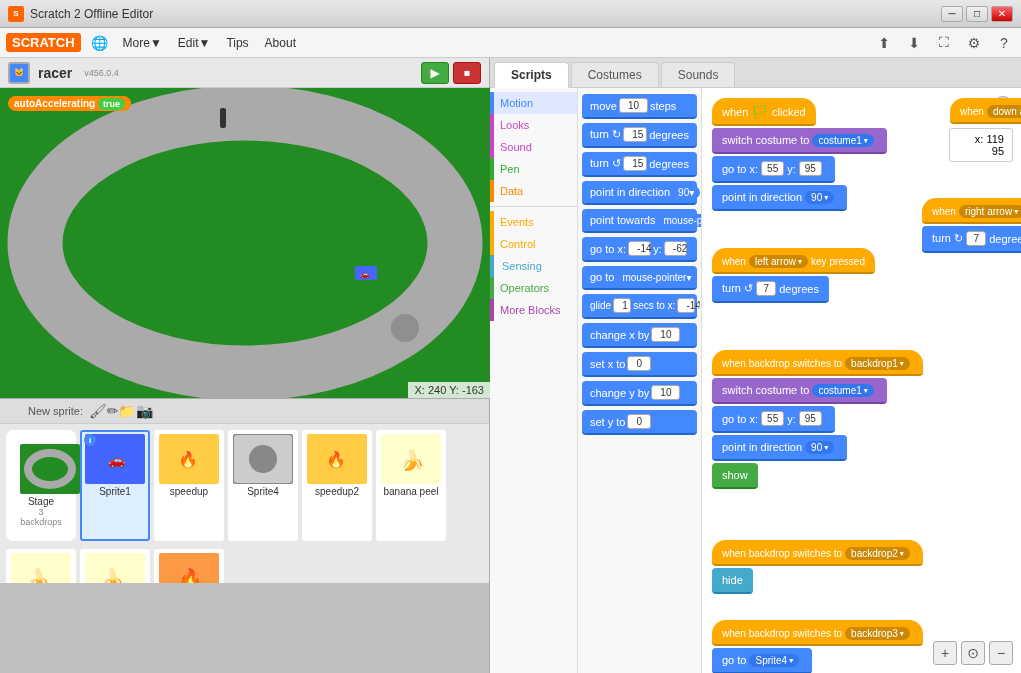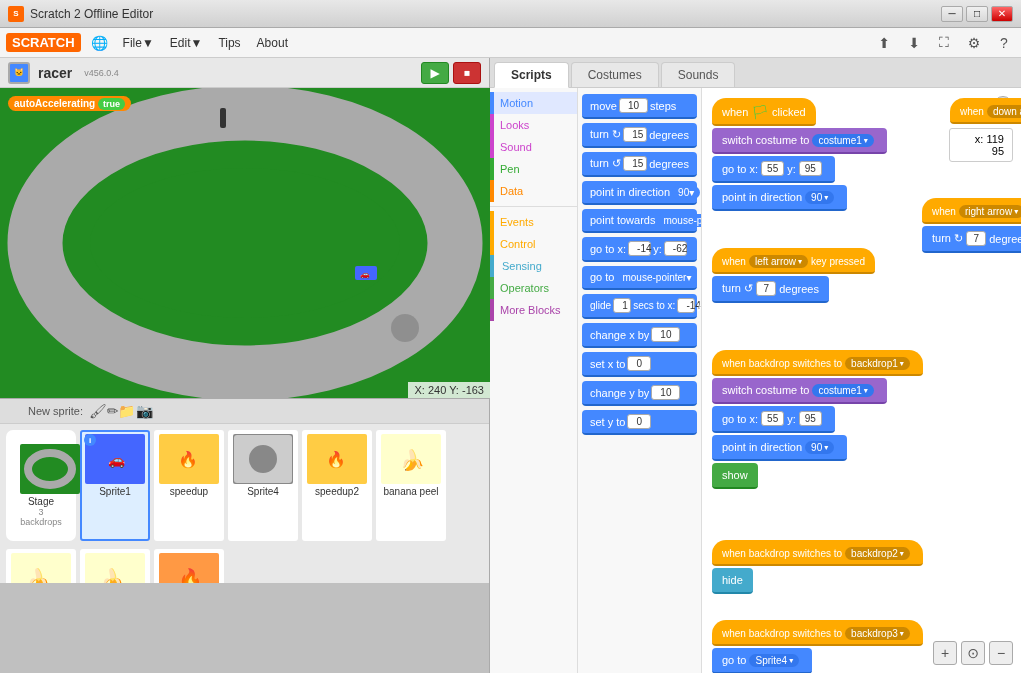--- a/index.html
+++ b/index.html
@@ -144,21 +144,21 @@
   <div class="title-icon">S</div>
   <span class="title-text">Scratch 2 Offline Editor</span>
   <div class="win-btn">─</div>
   <div class="win-btn">□</div>
   <div class="win-btn close">✕</div>
 </div>
 
 <div id="menubar">
   <span class="scratch-logo">SCRATCH</span>
   <button class="globe-btn">🌐</button>
-  <span class="menu-item">File▼</span>
+  <span class="menu-item">More▼</span>
   <span class="menu-item">Edit▼</span>
   <span class="menu-item">Tips</span>
   <span class="menu-item">About</span>
   <span class="spacer"></span>
   <button class="toolbar-btn">⬆</button>
   <button class="toolbar-btn">⬇</button>
   <button class="toolbar-btn">⛶</button>
   <button class="toolbar-btn">⚙</button>
   <button class="toolbar-btn">?</button>
 </div>

